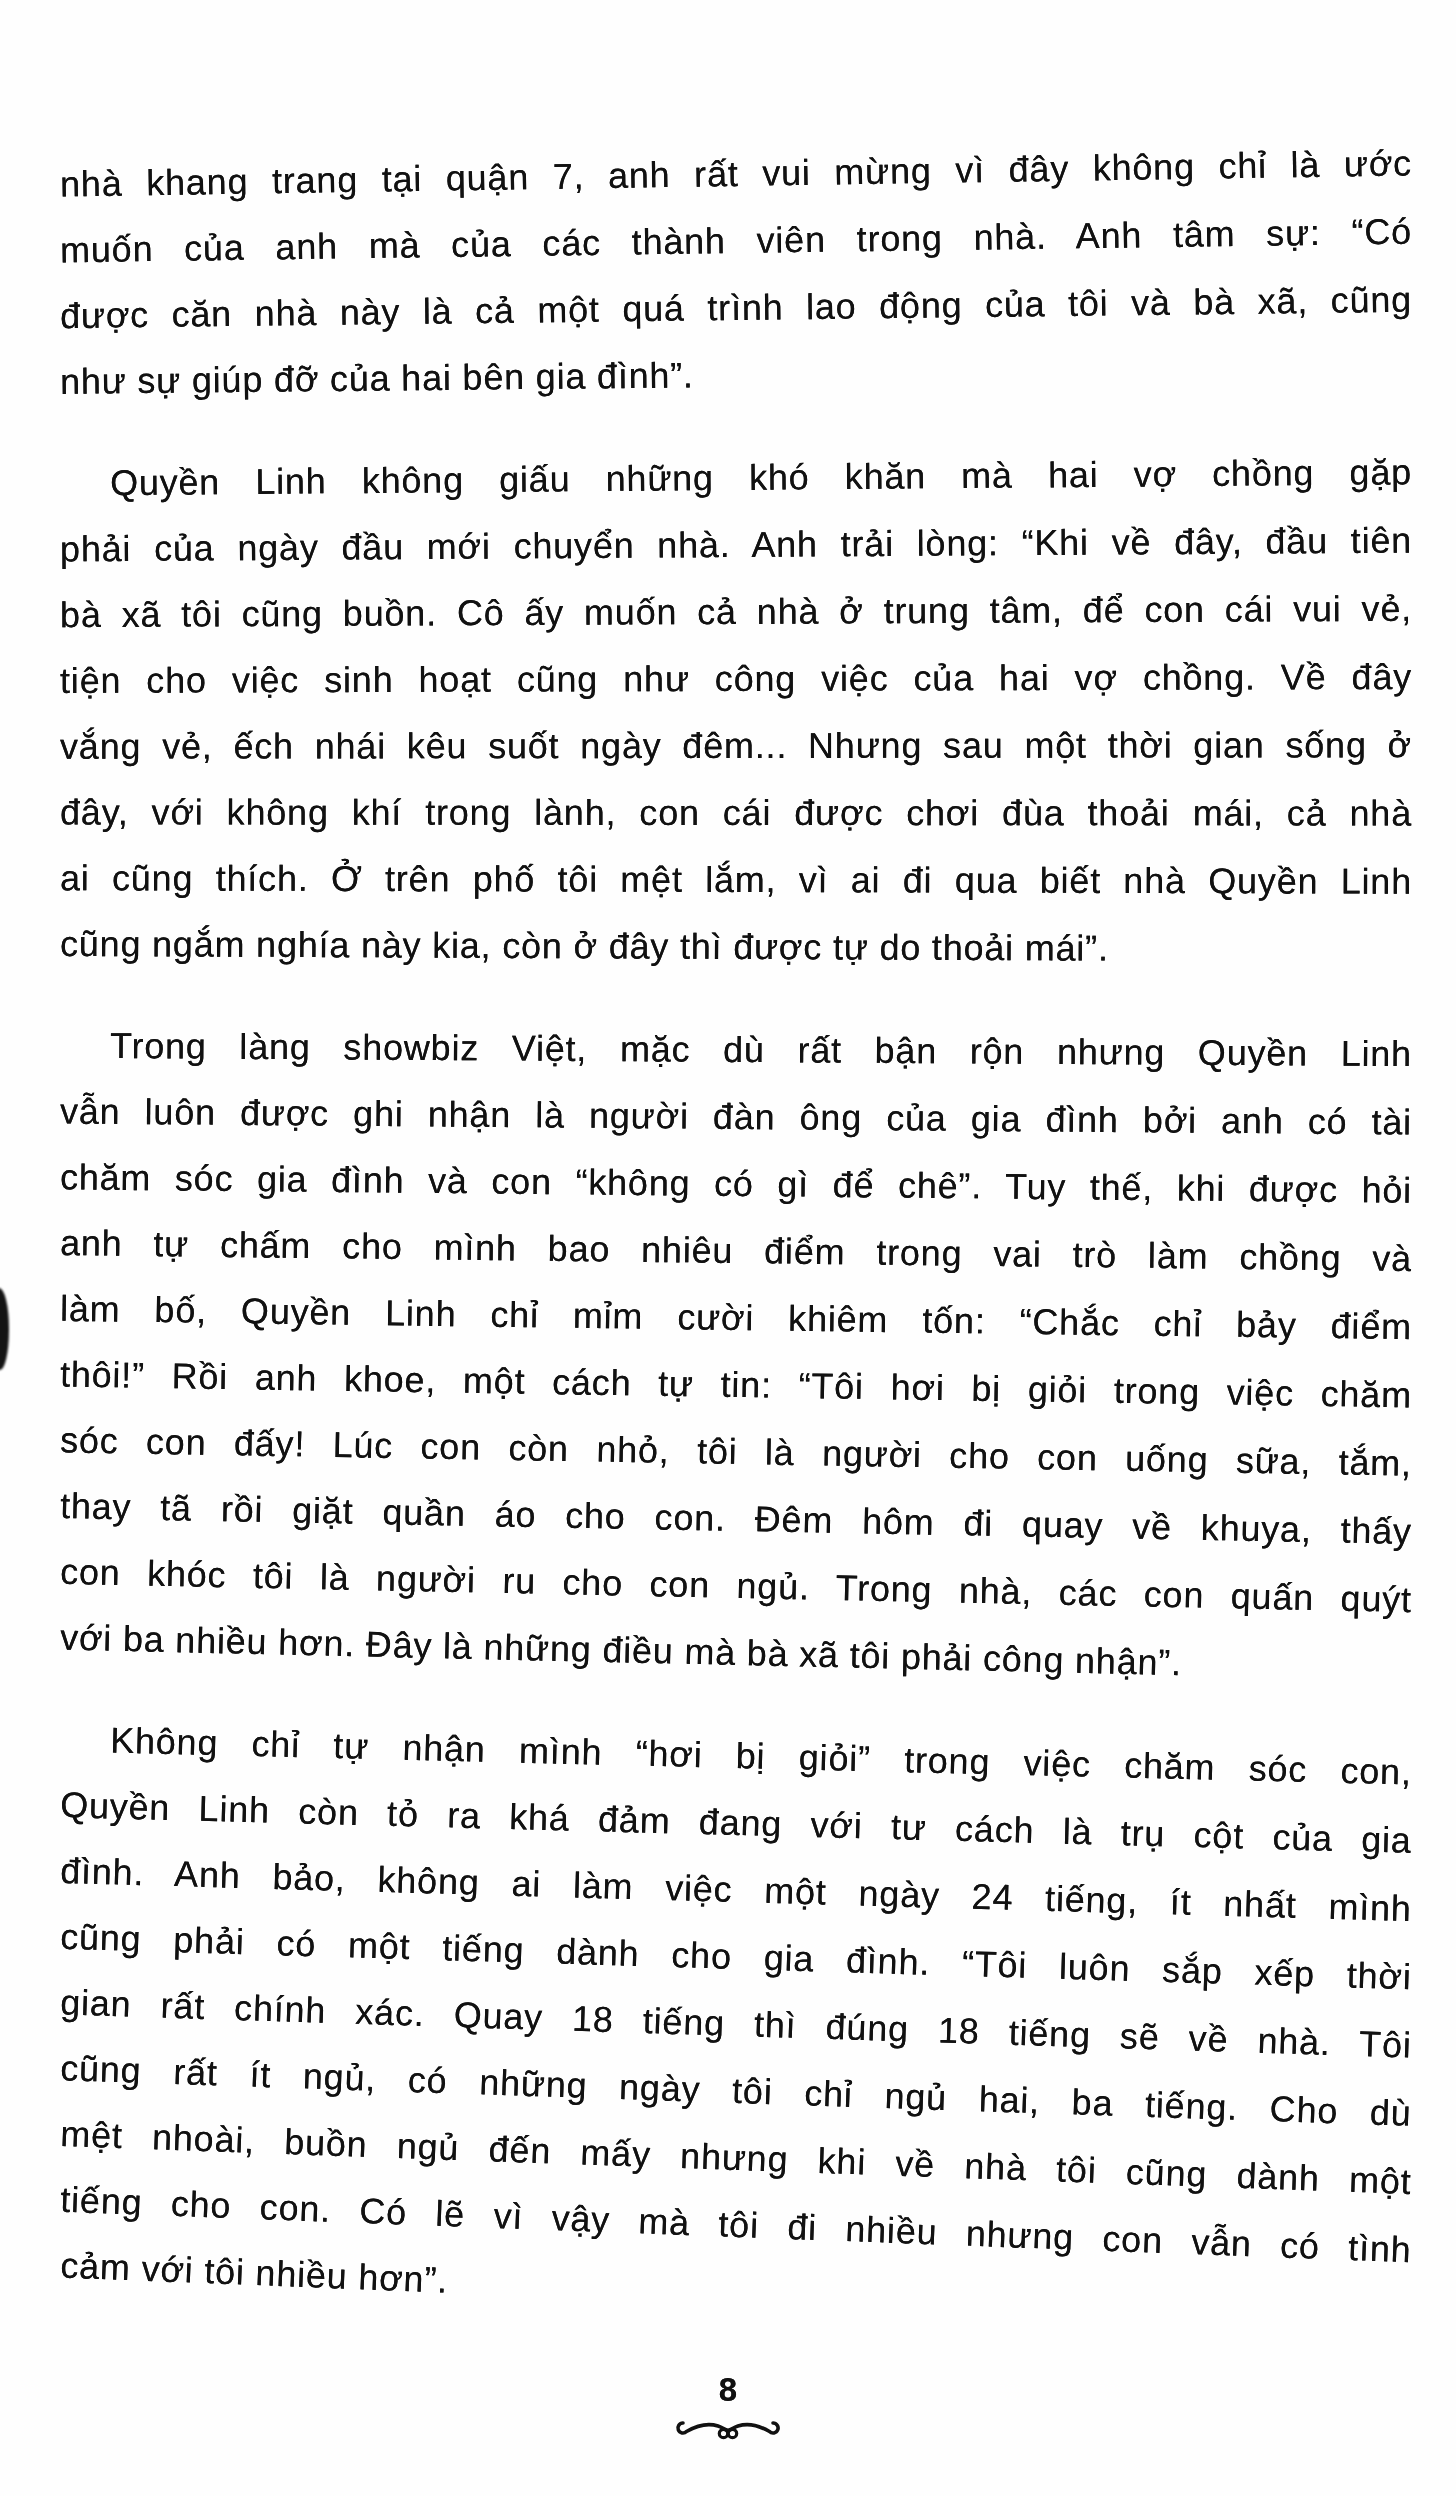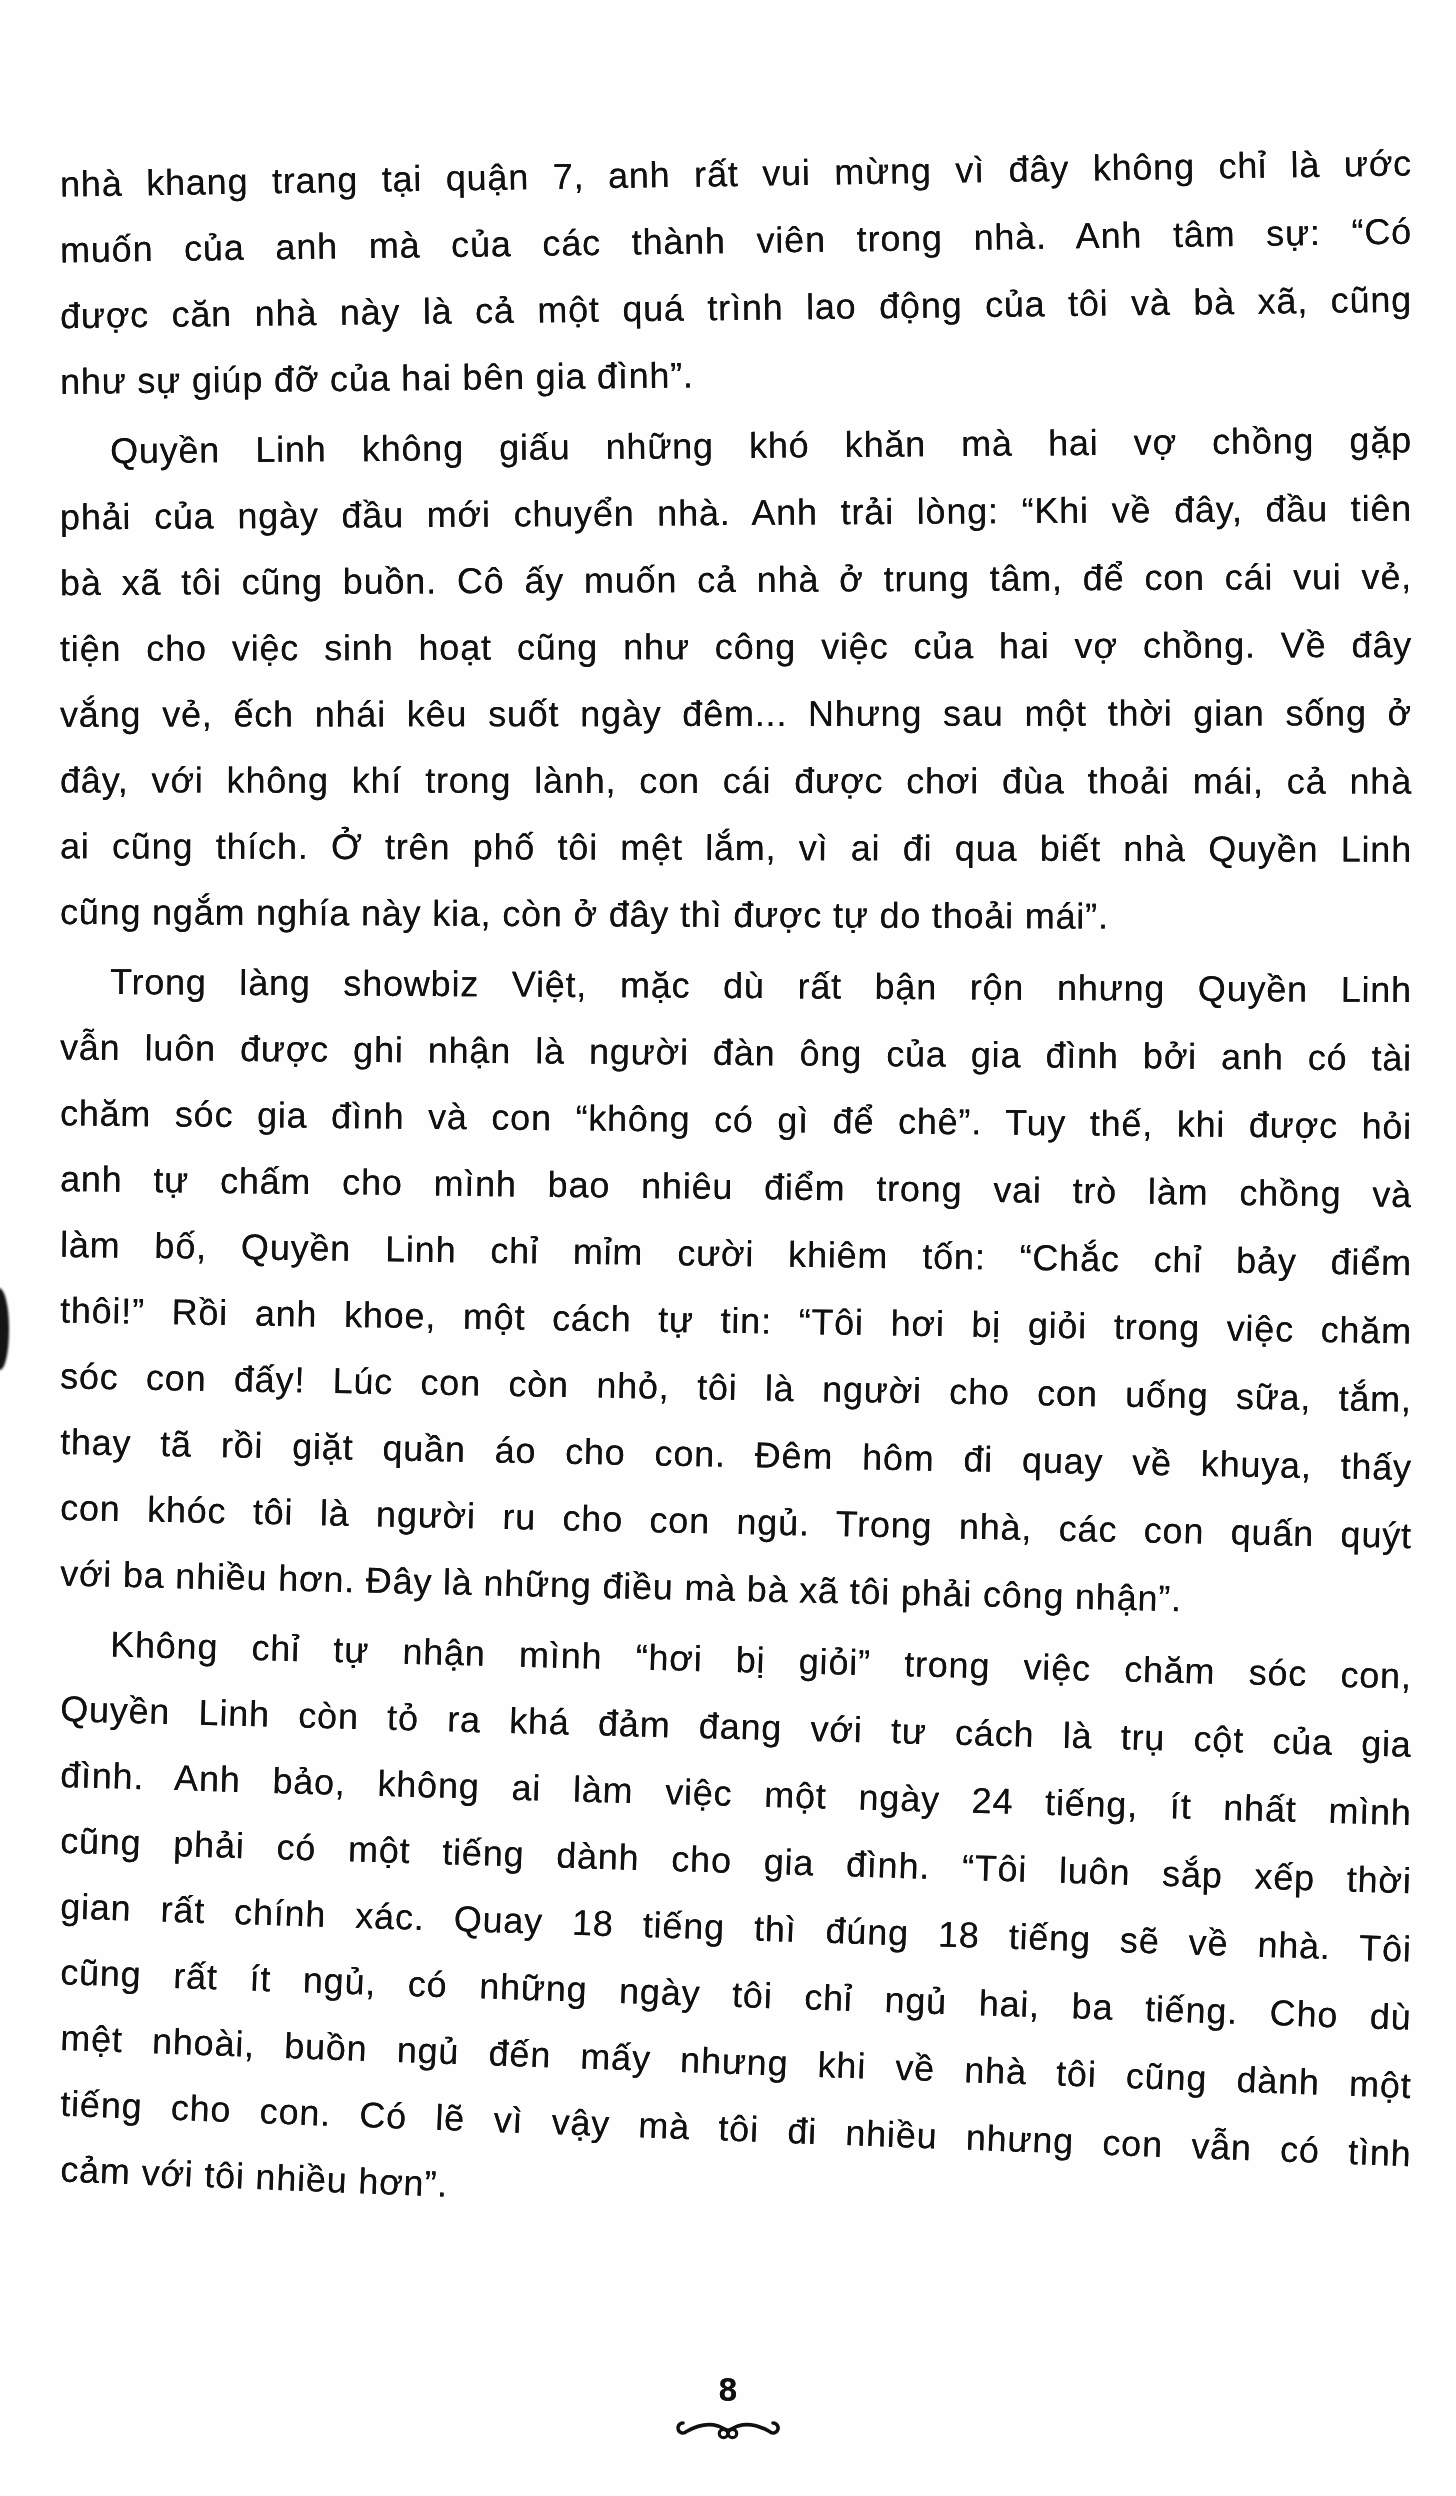--- a/index.html
+++ b/index.html
@@ -10,21 +10,21 @@
     overflow:hidden;
     font-family:Liberation Sans, sans-serif;
     color:#111;
   }
   .textblock{
     position:absolute;
     left:60px;top:140px;
     width:1352px;
   }
   .para{margin:0;padding:0;}
-  .para + .para{margin-top:4px;}
+  .para + .para{margin-top:36px;}
   .line{
     display:block;
     height:67px;
     line-height:67px;
     font-size:36px;
     letter-spacing:0.8px;
     white-space:nowrap;
     text-align:justify;
     text-align-last:justify;
     text-shadow:0 0 0.5px rgba(0,0,0,0.85);

